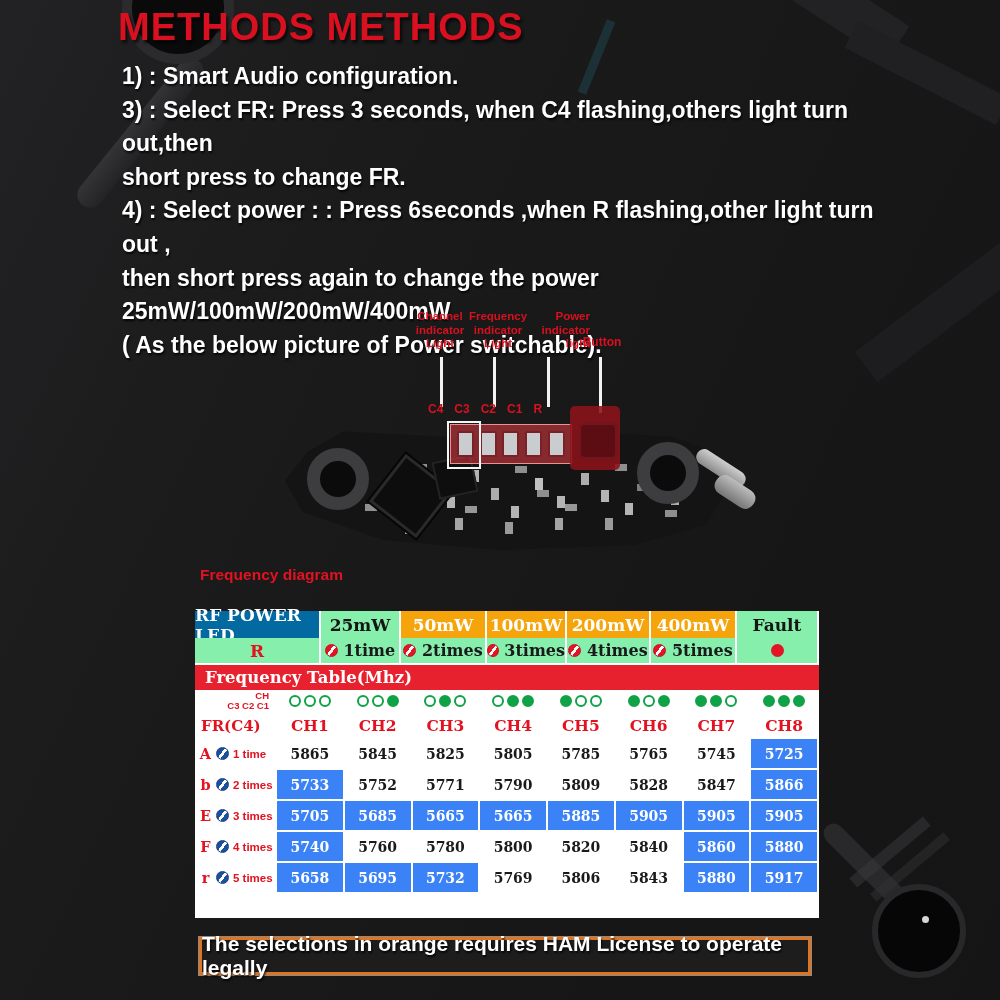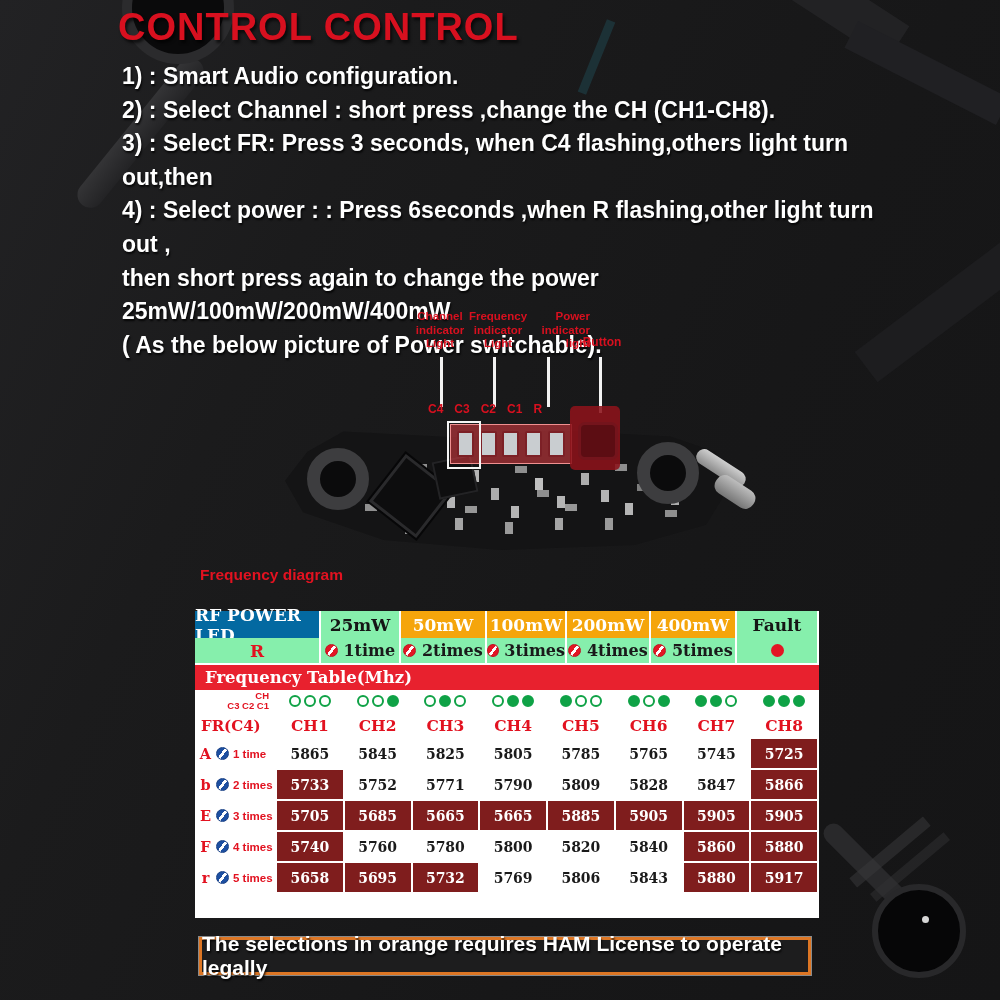--- a/index.html
+++ b/index.html
@@ -77,21 +77,21 @@
   .fc{display:flex;align-items:center;justify-content:center;box-sizing:border-box;
       border-right:2px solid #fff;border-bottom:2px solid #fff;background:#fff;}
   .ledhead{flex-direction:column;align-items:flex-end;justify-content:center;color:#e21220;
            font-size:9.5px;line-height:10px;padding-right:6px;font-family:"Liberation Sans",sans-serif;}
   .chcell{color:#e21220;font-size:15.5px;}
   .frlab{color:#e21220;font-size:15px;justify-content:flex-start;padding-left:6px;}
   .rowlab{justify-content:flex-start;gap:4px;padding-left:4px;}
   .rletter{color:#e21220;font-size:14.5px;width:13px;text-align:center;}
   .rtimes{color:#e21220;font-size:11.5px;font-family:"Liberation Sans",sans-serif;font-weight:bold;}
   .val{font-size:14px;color:#1a1a1a;}
-  .val.orange{background:#7f1d1d;color:#fff;}
+  .val.orange{background:#3b82f6;color:#fff;}
   .legend{grid-column:1/-1;display:flex;align-items:center;justify-content:center;gap:48px;
           font-size:15.5px;color:#1a1a1a;background:#fff;}
   .leg-item{display:flex;align-items:center;gap:5px;}
   
   .gdot{width:12px;height:12px;border-radius:50%;border:2.5px solid #0fa246;background:#fff;
         display:inline-block;margin:0 1.5px;box-sizing:border-box;}
   .gdot.on{background:#0fa246;}
   .cir{width:14px;height:14px;border-radius:50%;display:inline-block;box-sizing:border-box;}
   .flash-red{background:linear-gradient(127deg,#e31524 42%,#fff 42% 60%,#e31524 60%);border:1px solid #c01020;}
   .flash-blue{background:linear-gradient(127deg,#1d4fa1 42%,#fff 42% 60%,#1d4fa1 60%);border:1px solid #173f85;}
@@ -113,26 +113,26 @@
   <div class="deco streak-t1"></div>
   <div class="deco streak-t2"></div>
   <div class="deco streak-t3"></div>
   <div class="deco streak-mr"></div>
   <div class="deco blade-br"></div>
   <div class="deco streak-br1"></div>
   <div class="deco streak-br2"></div>
   <div class="deco hub-br"></div>
   <div class="deco hub-br-dot"></div>
 
-  <div class="title">CONTROL CONTROL</div>
+  <div class="title">METHODS METHODS</div>
 
   <div class="instructions">
     <div>1) : Smart Audio configuration.</div>
-    <div>2) : Select Channel :  short press ,change the CH (CH1-CH8).</div>
     <div>3) : Select FR:  Press 3 seconds, when C4 flashing,others light turn out,then</div>
+    <div>short press to change FR.</div>
     <div>4) : Select power : : Press 6seconds ,when R flashing,other light turn out ,</div>
     <div>then short press again to change the power 25mW/100mW/200mW/400mW</div>
     <div>( As the below picture of Power switchable).</div>
   </div>
 
   <div class="callout co-0">Channel
 indicator
 Light</div>
   <div class="callout co-1">Frequency
 indicator

